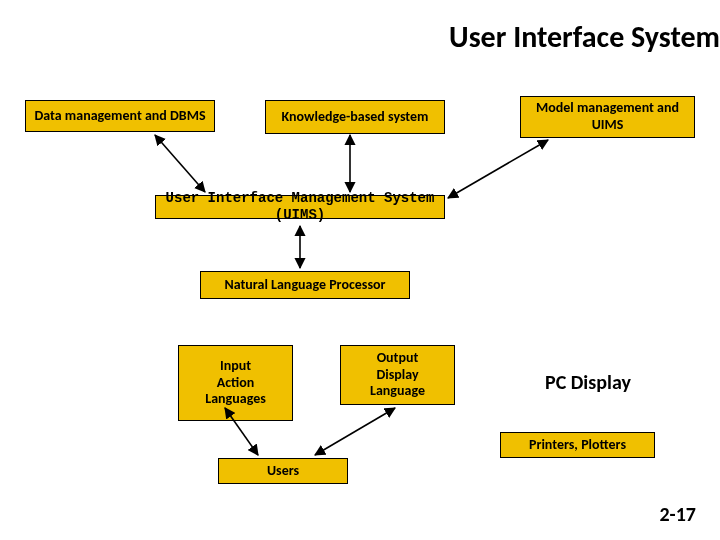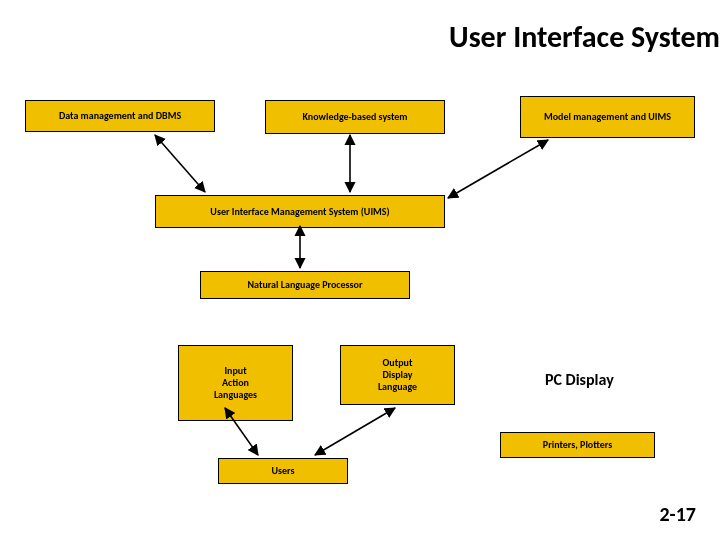--- a/index.html
+++ b/index.html
@@ -24,29 +24,29 @@
   .box {
     position: absolute;
     background: #f0c000;
     border: 1px solid #000;
     display: flex;
     align-items: center;
     justify-content: center;
     text-align: center;
     font-weight: bold;
     color: #000;
-    font-size: 10px;
+    font-size: 14px;
     line-height: 1.2;
     padding: 4px 5px;
   }
   .label {
     position: absolute;
     font-weight: bold;
     color: #000;
-    font-size: 16px;
+    font-size: 20px;
     text-align: center;
   }
   .slide-num {
     position: absolute;
     right: 24px;
     bottom: 14px;
     font-size: 20px;
     font-weight: bold;
     color: #000;
   }
@@ -67,21 +67,21 @@
 </div>
 
 <div class="box" style="left:265px; top:100px; width:180px; height:34px;">
   <span>Knowledge-based system</span>
 </div>
 
 <div class="box" style="left:520px; top:96px; width:175px; height:42px;">
   <span>Model management and UIMS</span>
 </div>
 
-<div class="box" style="left:155px; top:195px; width:290px; height:33px;">
+<div class="box" style="left:155px; top:195px; width:290px; height:24px;font-family:Liberation Mono, monospace;">
   <span>User Interface Management System (UIMS)</span>
 </div>
 
 <div class="box" style="left:200px; top:271px; width:210px; height:28px;">
   <span>Natural Language Processor</span>
 </div>
 
 <div class="box" style="left:162px; top:345px; width:115px; height:76px; white-space:pre-line;margin-left:16px;">
   <span>Input
 Action

